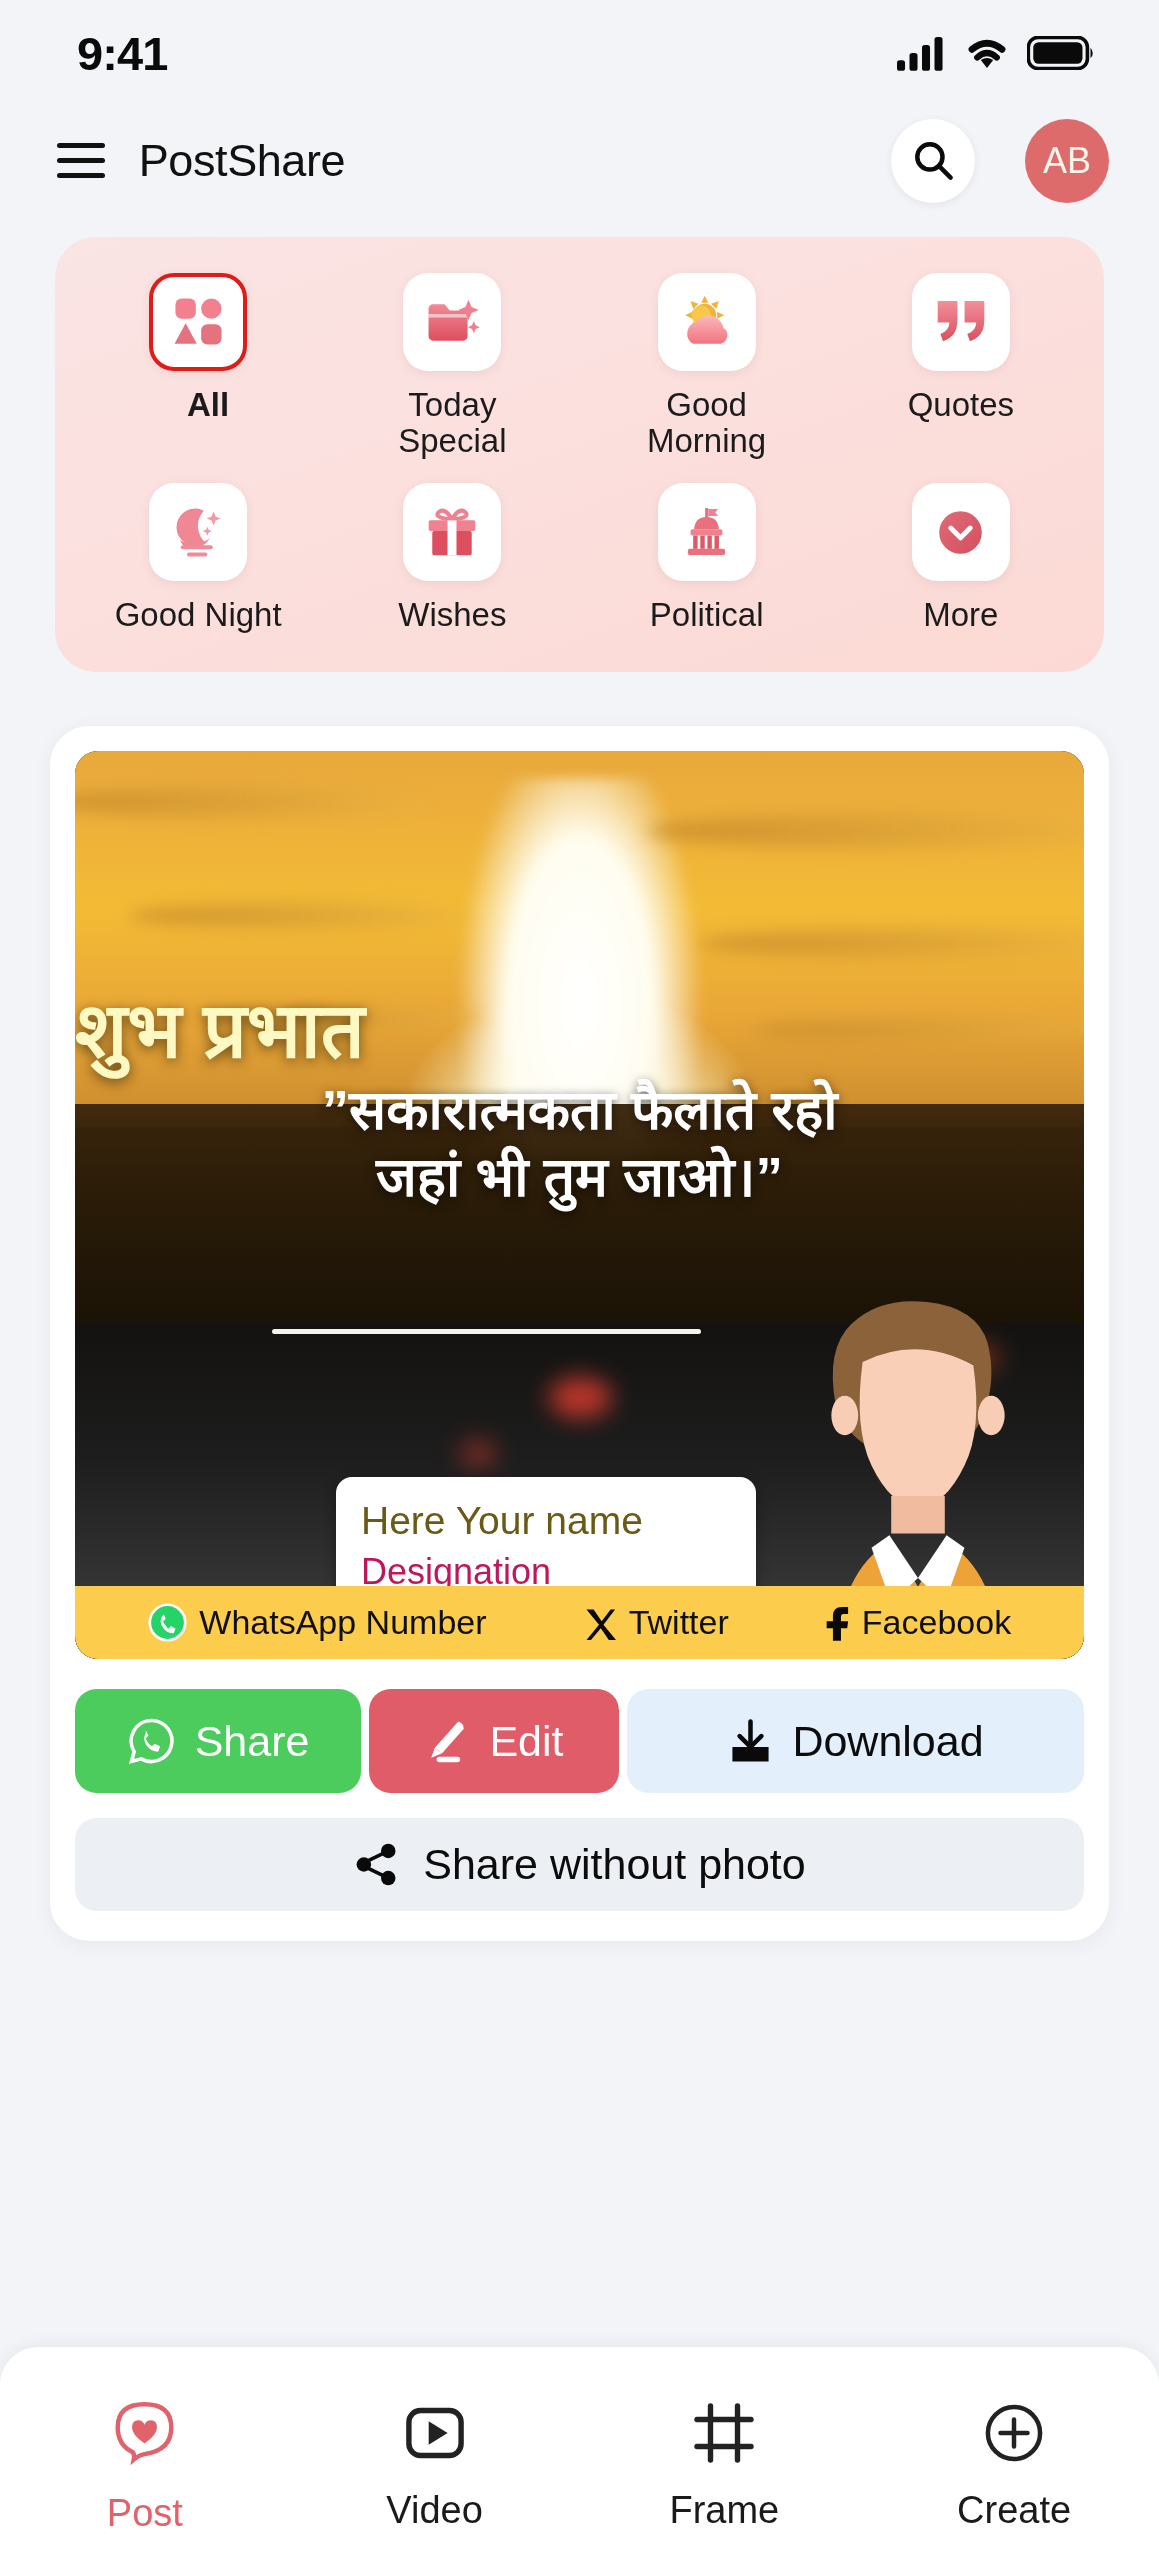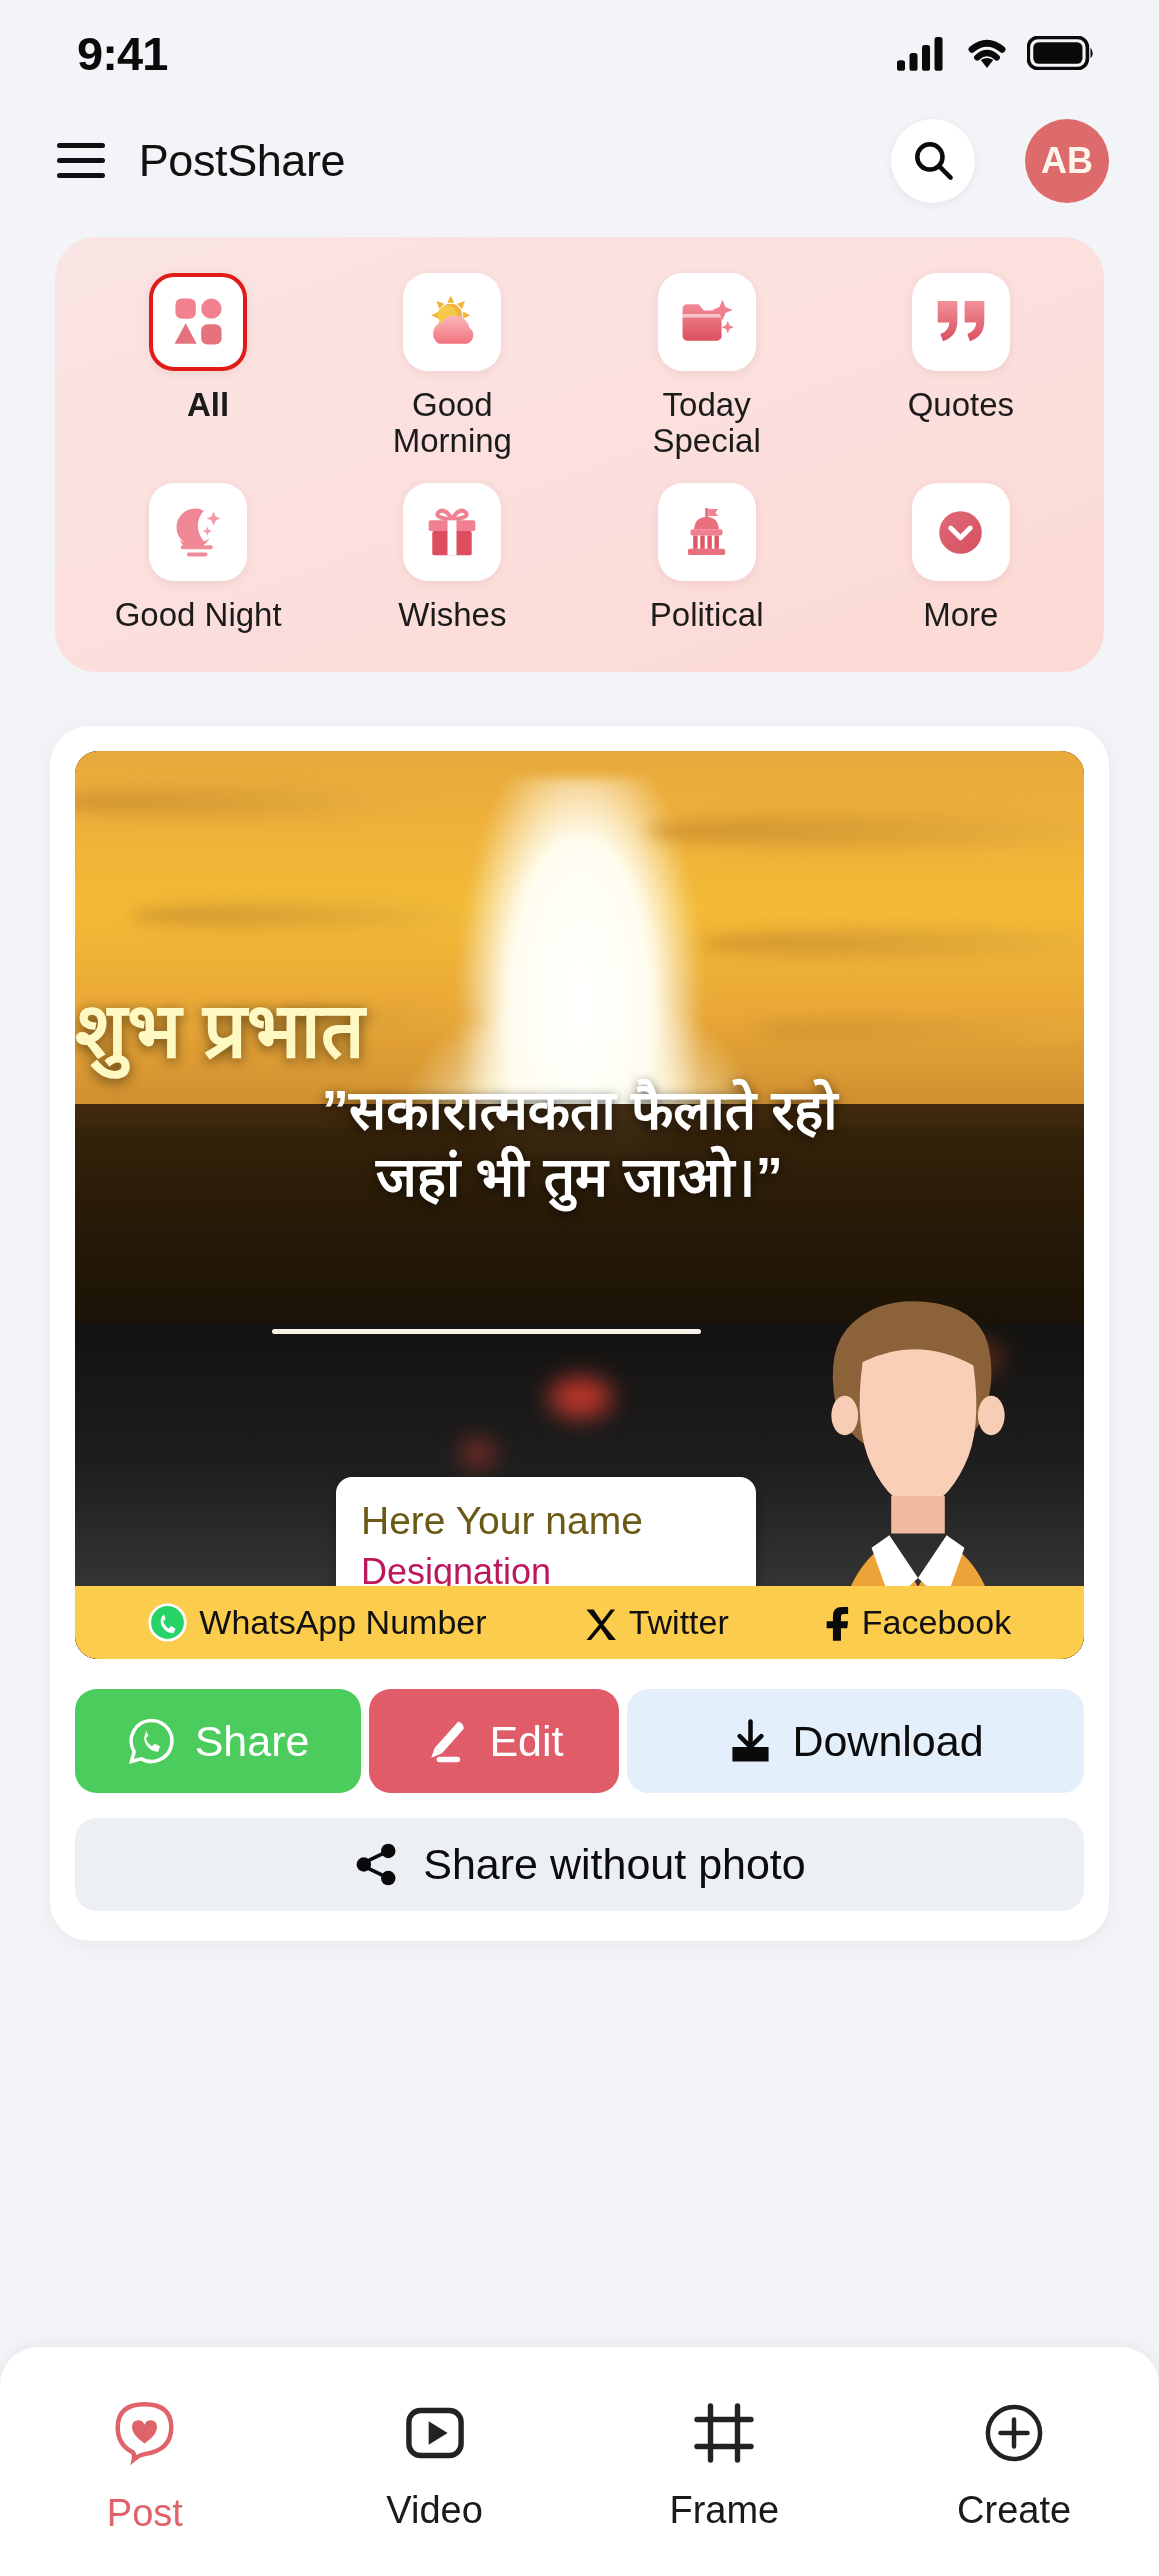--- a/index.html
+++ b/index.html
@@ -29,21 +29,21 @@
   .app-title { font-size: 45px; font-weight: 500; color: #111; letter-spacing: -0.4px; margin-left: 10.7px; }
   .header-spacer { flex: 1; }
   .search-btn {
     width: 84px; height: 84px; border-radius: 50%; background: #fff;
     display: flex; align-items: center; justify-content: center;
     box-shadow: 0 1.8px 9px rgba(0,0,0,.07); cursor: pointer;
   }
   .avatar {
     width: 84px; height: 84px; border-radius: 50%; background: #dd6b6b;
     display: flex; align-items: center; justify-content: center;
-    color: #fdf4ec; font-size: 36px; font-weight: 700; margin-left: 27px; cursor: pointer;
+    color: #fdf4ec; font-size: 36px; font-weight: 400; margin-left: 27px; cursor: pointer;
   }
 
   
   .cat-panel {
     margin: 21.5px 55px 0 55px; border-radius: 41px; padding: 36px 16px 38px;
     background: linear-gradient(160deg, #fae4e4 0%, #fbe0de 45%, #fcd9d4 100%);
   }
   .cat-grid { display: grid; grid-template-columns: repeat(4, 1fr); row-gap: 23px; }
   .cat-item { display: flex; flex-direction: column; align-items: center; cursor: pointer; }
   .cat-tile {
@@ -203,20 +203,38 @@
       <div class="cat-item active">
         <div class="cat-tile">
           <svg width="55" height="55" viewBox="0 0 62 62">
             <rect x="5" y="5" width="23" height="23" rx="7" fill="#f3808e"></rect>
             <circle cx="45.5" cy="16.5" r="11.5" fill="#f3808e"></circle>
             <path d="M16.5 33 L29 56 L4 56 Z" fill="#e4737d"></path>
             <rect x="34" y="34" width="23" height="23" rx="7" fill="#e4737d"></rect>
           </svg>
         </div>
         <div class="cat-label">All</div>
+      </div>
+
+      <div class="cat-item">
+        <div class="cat-tile">
+          <svg width="55" height="52" viewBox="0 0 62 58">
+            <path d="M4 14 a5 5 0 0 1 5 -5 h13 l6 7 h15 a5 5 0 0 1 5 5 v24 a5 5 0 0 1 -5 5 h-34 a5 5 0 0 1 -5 -5 Z" fill="url(#fg)"></path>
+            <rect x="4" y="20" width="44" height="4" fill="#fff" opacity=".55"></rect>
+            <path d="M49 4 l3.4 8.1 8.1 3.4 -8.1 3.4 -3.4 8.1 -3.4 -8.1 -8.1 -3.4 8.1 -3.4 Z" fill="#f1808f"></path>
+            <path d="M55 28 l2 4.8 4.8 2 -4.8 2 -2 4.8 -2 -4.8 -4.8 -2 4.8 -2 Z" fill="#f1808f"></path>
+            <defs>
+                <linearGradient id="fg" x1="0" y1="0" x2="0" y2="1">
+              <stop offset="0" stop-color="#f28a96"></stop>
+                  <stop offset="1" stop-color="#dd4f5f"></stop>
+            </linearGradient>
+              </defs>
+          </svg>
+        </div>
+        <div class="cat-label">Today Special</div>
       </div>
 
       <div class="cat-item">
         <div class="cat-tile">
           <svg width="59" height="55" viewBox="0 0 66 62">
             <g fill="#f2b33a">
               <circle cx="31" cy="24" r="13"></circle>
               <path d="M31 2 l4 8 -8 0 Z"></path>
                 <path d="M31 46 l4 -8 -8 0 Z"></path>
               <path d="M9 24 l8 4 0 -8 Z"></path>
@@ -234,38 +252,20 @@
                   <stop offset="1" stop-color="#f2737f"></stop>
             </linearGradient>
               </defs>
           </svg>
         </div>
         <div class="cat-label">Good Morning</div>
       </div>
 
       <div class="cat-item">
         <div class="cat-tile">
-          <svg width="55" height="52" viewBox="0 0 62 58">
-            <path d="M4 14 a5 5 0 0 1 5 -5 h13 l6 7 h15 a5 5 0 0 1 5 5 v24 a5 5 0 0 1 -5 5 h-34 a5 5 0 0 1 -5 -5 Z" fill="url(#fg)"></path>
-            <rect x="4" y="20" width="44" height="4" fill="#fff" opacity=".55"></rect>
-            <path d="M49 4 l3.4 8.1 8.1 3.4 -8.1 3.4 -3.4 8.1 -3.4 -8.1 -8.1 -3.4 8.1 -3.4 Z" fill="#f1808f"></path>
-            <path d="M55 28 l2 4.8 4.8 2 -4.8 2 -2 4.8 -2 -4.8 -4.8 -2 4.8 -2 Z" fill="#f1808f"></path>
-            <defs>
-                <linearGradient id="fg" x1="0" y1="0" x2="0" y2="1">
-              <stop offset="0" stop-color="#f28a96"></stop>
-                  <stop offset="1" stop-color="#dd4f5f"></stop>
-            </linearGradient>
-              </defs>
-          </svg>
-        </div>
-        <div class="cat-label">Today Special</div>
-      </div>
-
-      <div class="cat-item">
-        <div class="cat-tile">
           <svg width="52" height="47" viewBox="0 0 58 52">
             <path d="M3 3 h22 v22 q0 18 -16 23 l-3 -8 q10 -4 10 -13 h-13 Z" fill="url(#qg)"></path>
             <path d="M33 3 h22 v22 q0 18 -16 23 l-3 -8 q10 -4 10 -13 h-13 Z" fill="url(#qg)"></path>
             <defs>
                 <linearGradient id="qg" x1="0" y1="0" x2="0" y2="1">
               <stop offset="0" stop-color="#f2909a"></stop>
                   <stop offset="1" stop-color="#d9505f"></stop>
             </linearGradient>
               </defs>
           </svg>

